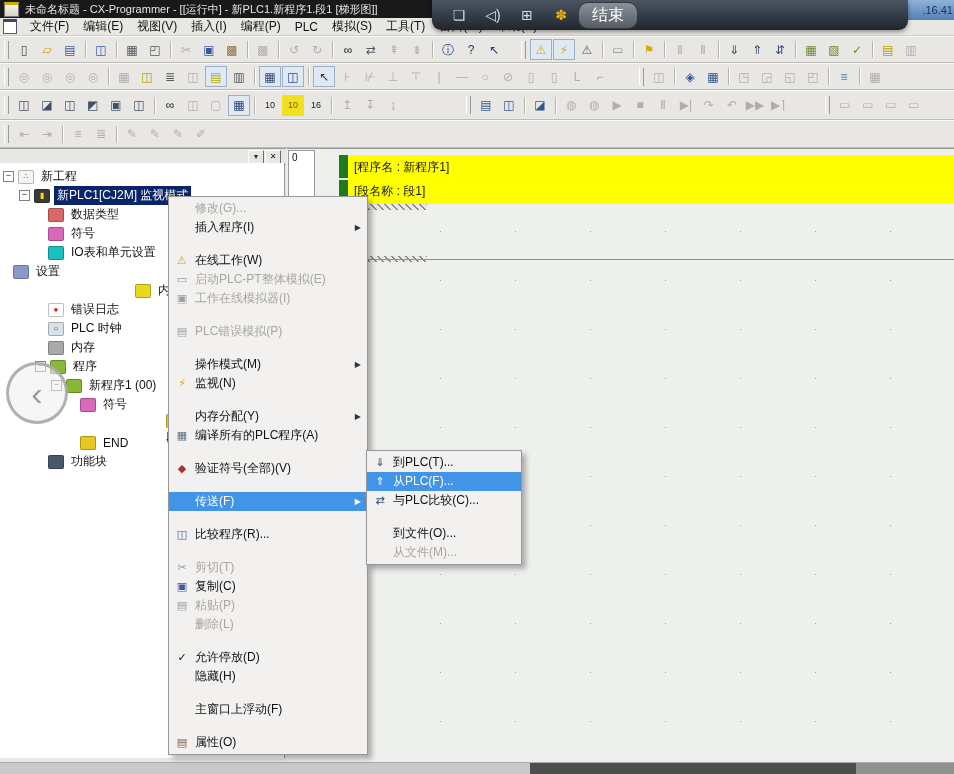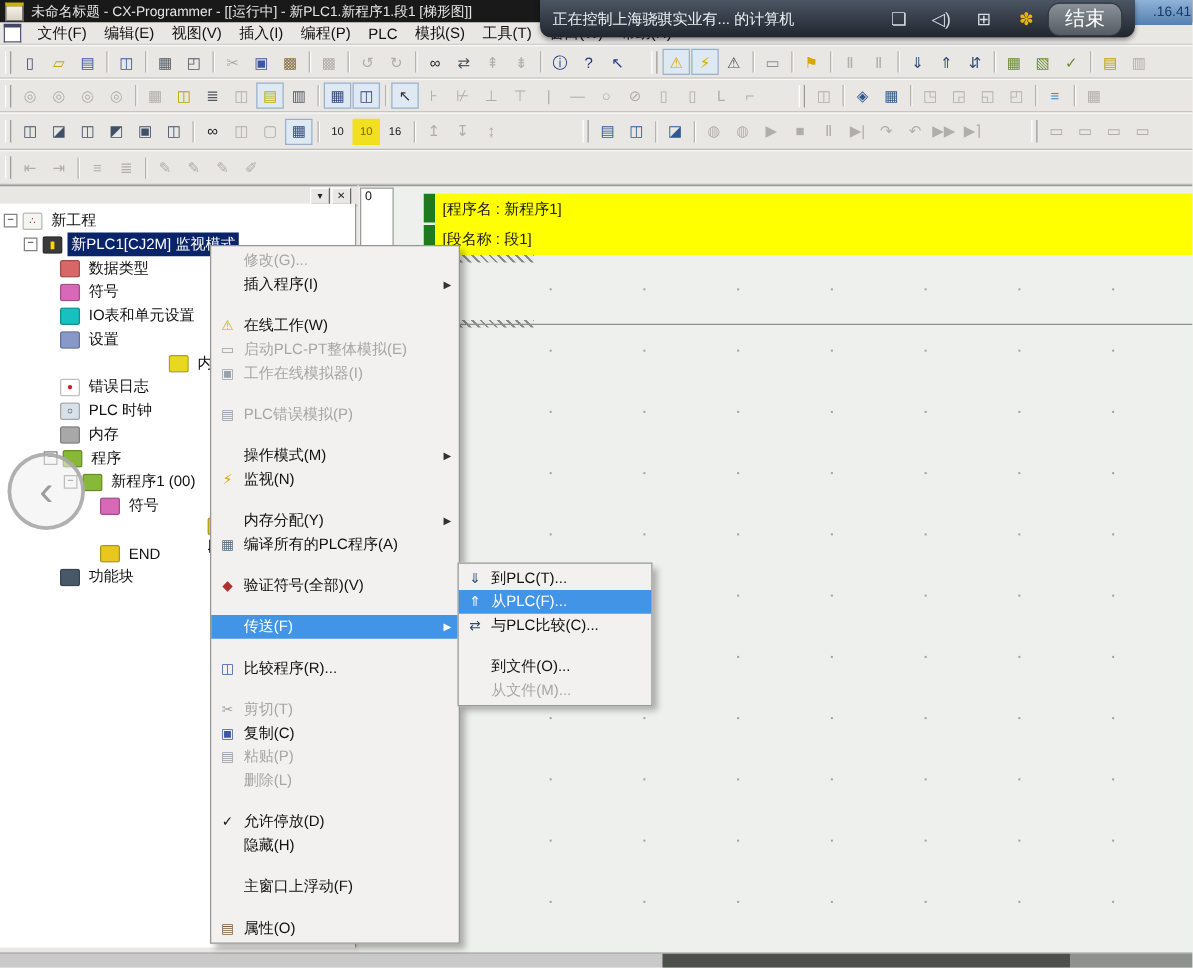--- a/index.html
+++ b/index.html
@@ -287,21 +287,21 @@
       <div class="tree-row" style="padding-left: 35px;">
         <span class="exp-spc"></span>
         <span class="t-icon" style="background: rgb(216, 104, 184);"></span>
         <span class="t-label">符号</span>
       </div>
       <div class="tree-row" style="padding-left: 35px;">
         <span class="exp-spc"></span>
         <span class="t-icon" style="background: rgb(24, 192, 192);"></span>
         <span class="t-label">IO表和单元设置</span>
       </div>
-      <div class="tree-row" style="padding-left: 35px; text-align: center;">
+      <div class="tree-row" style=" text-align: center;">
         <span class="exp-spc"></span>
         <span class="t-icon" style="background: rgb(136, 152, 200);"></span>
         <span class="t-label">设置</span>
       </div>
       <div class="tree-row" style="padding-left: 35px; justify-content: center;">
         <span class="exp-spc"></span>
         <span class="t-icon" style="background: rgb(232, 216, 32);"></span>
         <span class="t-label">内存卡</span>
       </div>
       <div class="tree-row" style="padding-left: 35px;">
@@ -471,21 +471,20 @@
         <span class="m-icon"></span>
         <span class="m-label">到文件(O)...</span>
         <span class="m-arrow"></span>
       </div><div class="m-item dis">
         <span class="m-icon"></span>
         <span class="m-label">从文件(M)...</span>
         <span class="m-arrow"></span>
       </div></div>
 
   <div class="remote">
-    <span class="rtxt">正在控制上海骁骐实业有... 的计算机</span>
     <span class="r-ico">❏</span>
     <span class="r-ico">◁)</span>
     <span class="r-ico">⊞</span>
     <span class="r-ico sun">✽</span>
     <span class="end-btn">结束</span>
   </div>
   <div class="corner">
     <span>.16.41</span>
   </div>
 

